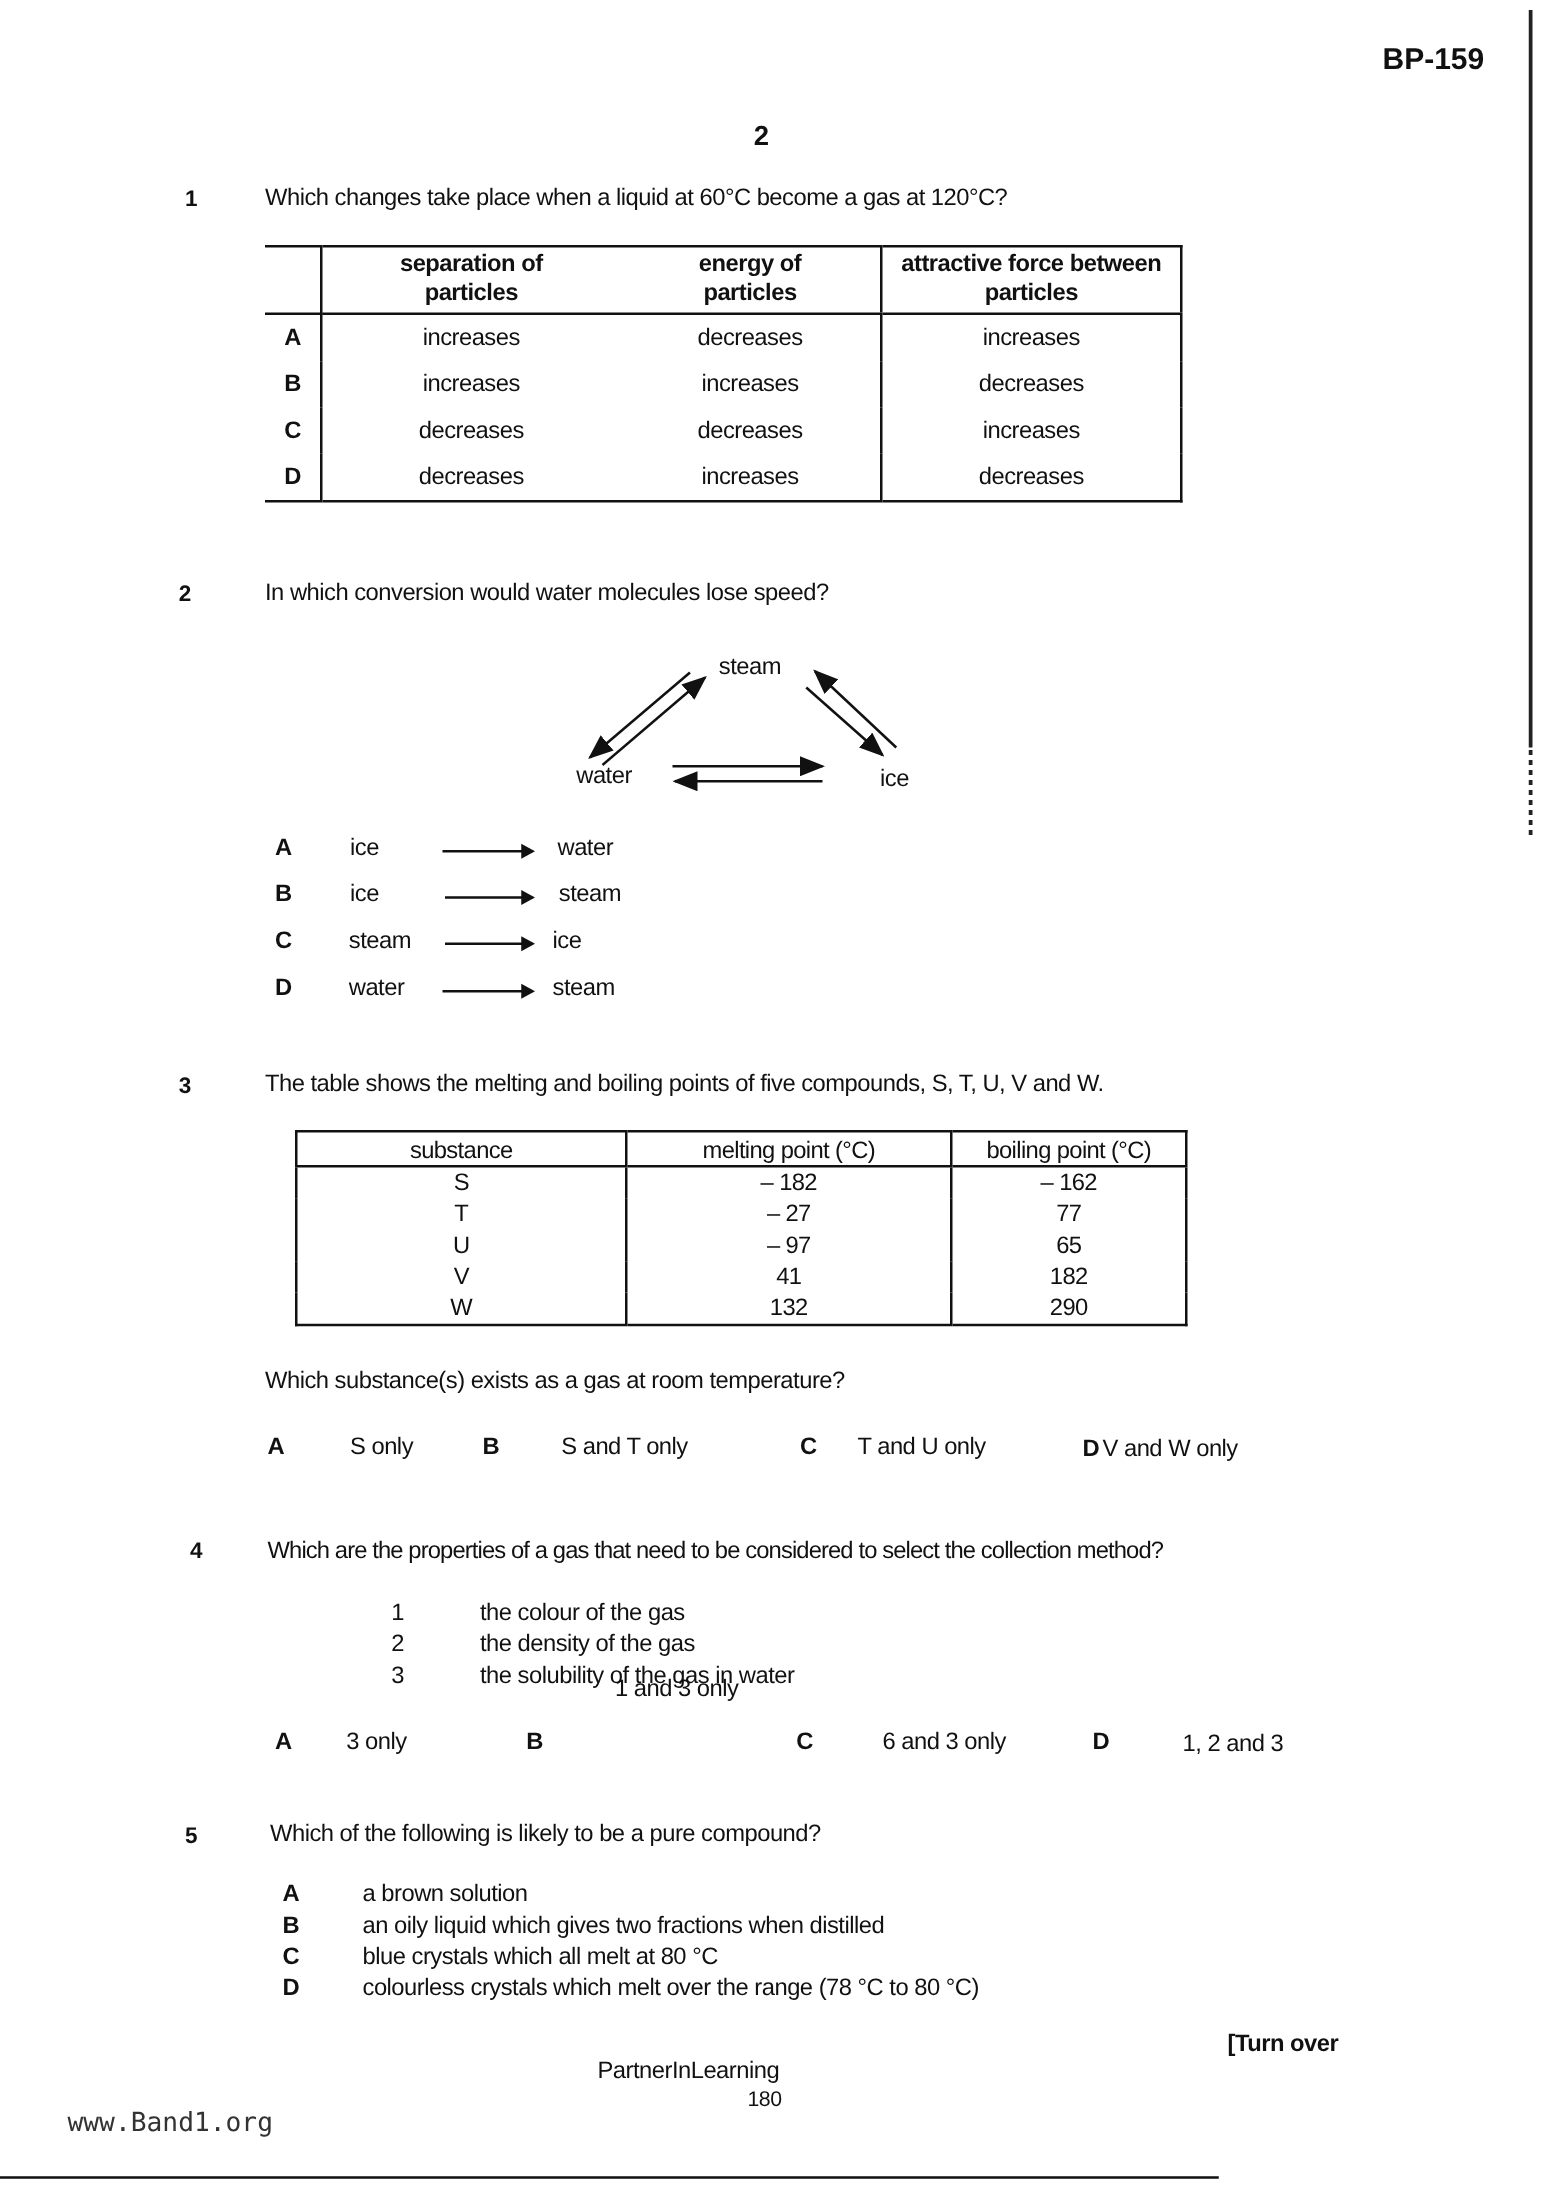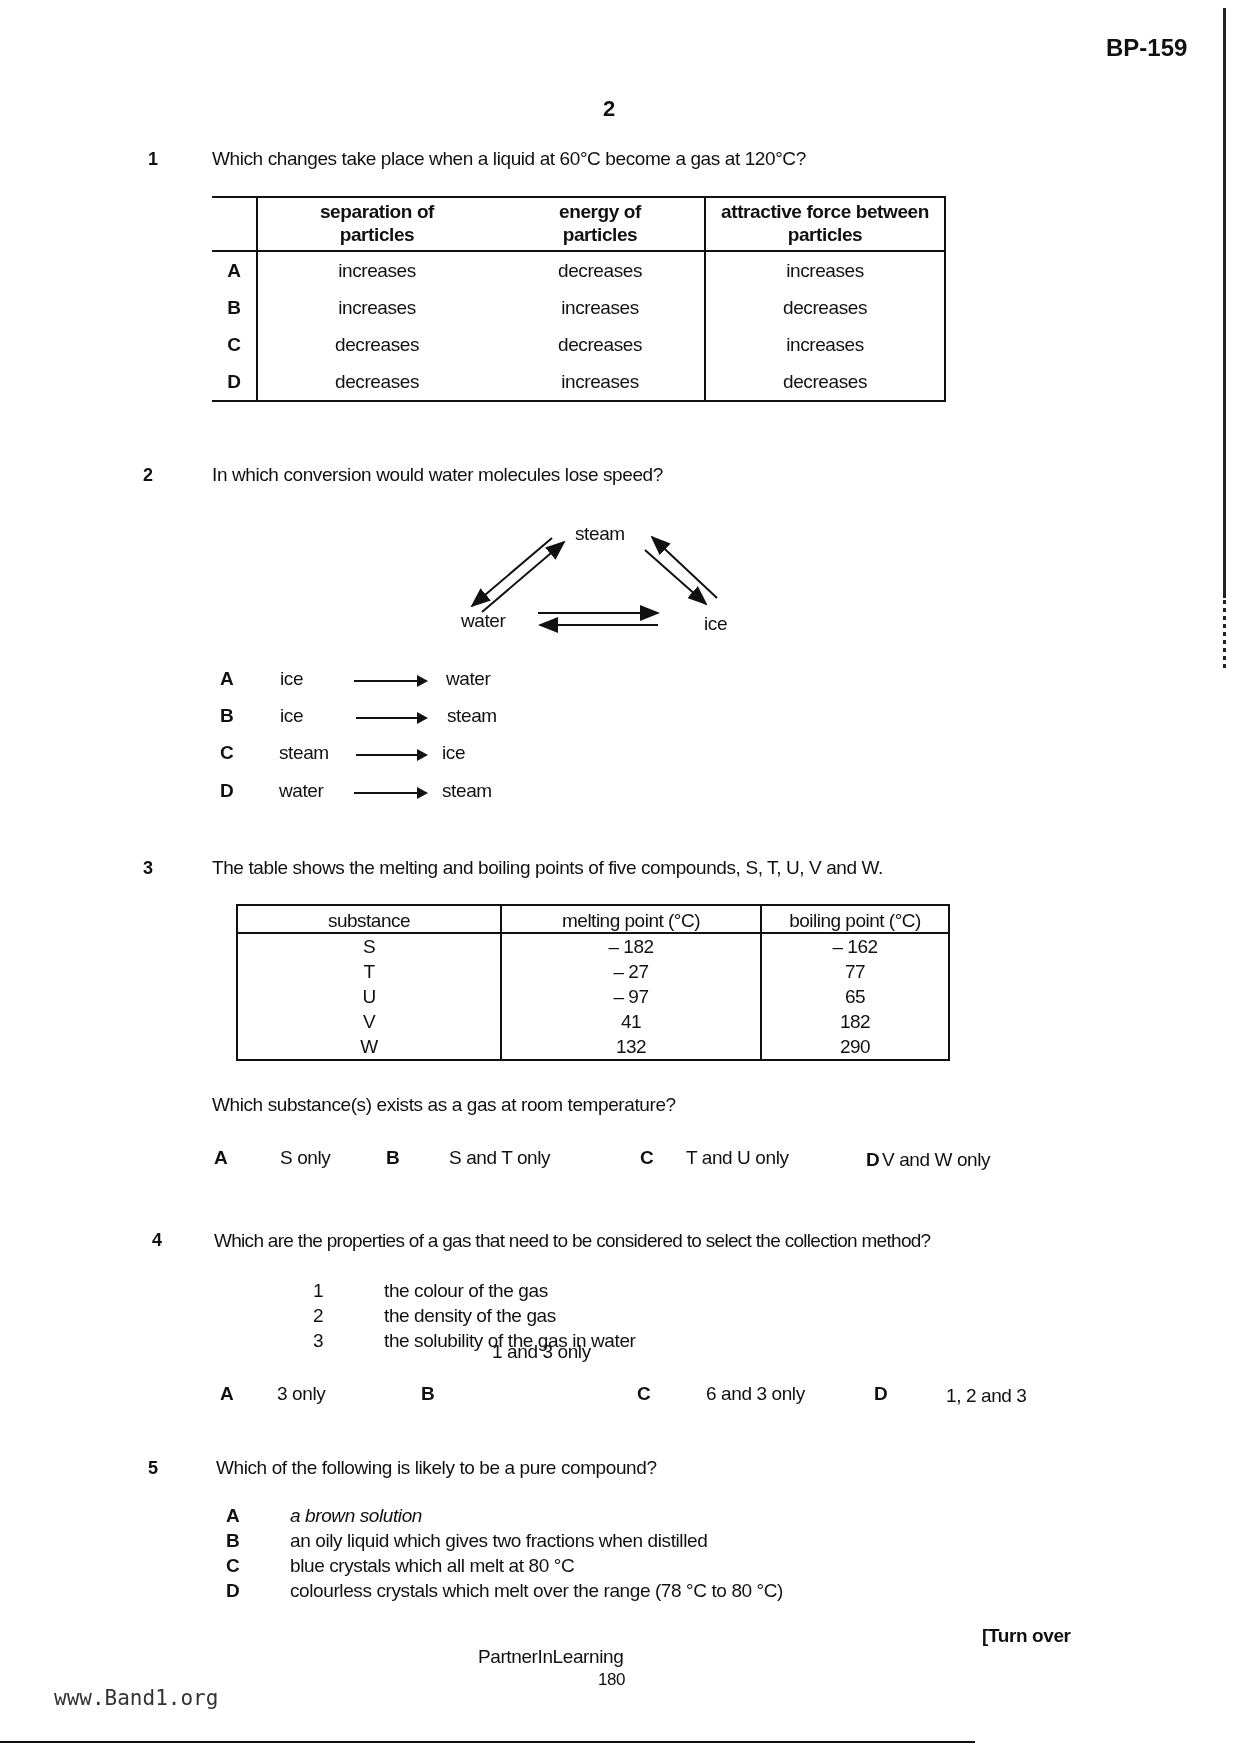--- a/index.html
+++ b/index.html
@@ -216,21 +216,21 @@
     </div>
   </div>
 </div>
 
 <div>
   <div class="abs qnum" style="left:148px;top:1458px;">5</div>
   <div class="abs t" style="left:216px;top:1457px;">Which of the following is likely to be a pure compound?</div>
   <div>
     <div>
       <span class="abs t b" style="left:226px;top:1505px;">A</span>
-      <span class="abs t" style="left:290px;top:1505px;font-style:italic;">a brown solution</span>
+      <span class="abs t" style="left:290px;top:1505px;">a brown solution</span>
     </div>
     <div>
       <span class="abs t b" style="left:226px;top:1530px;">B</span>
       <span class="abs t" style="left:290px;top:1530px;">an oily liquid which gives two fractions when distilled</span>
     </div>
     <div>
       <span class="abs t b" style="left:226px;top:1555px;">C</span>
       <span class="abs t" style="left:290px;top:1555px;">blue crystals which all melt at 80 °C</span>
     </div>
     <div>

